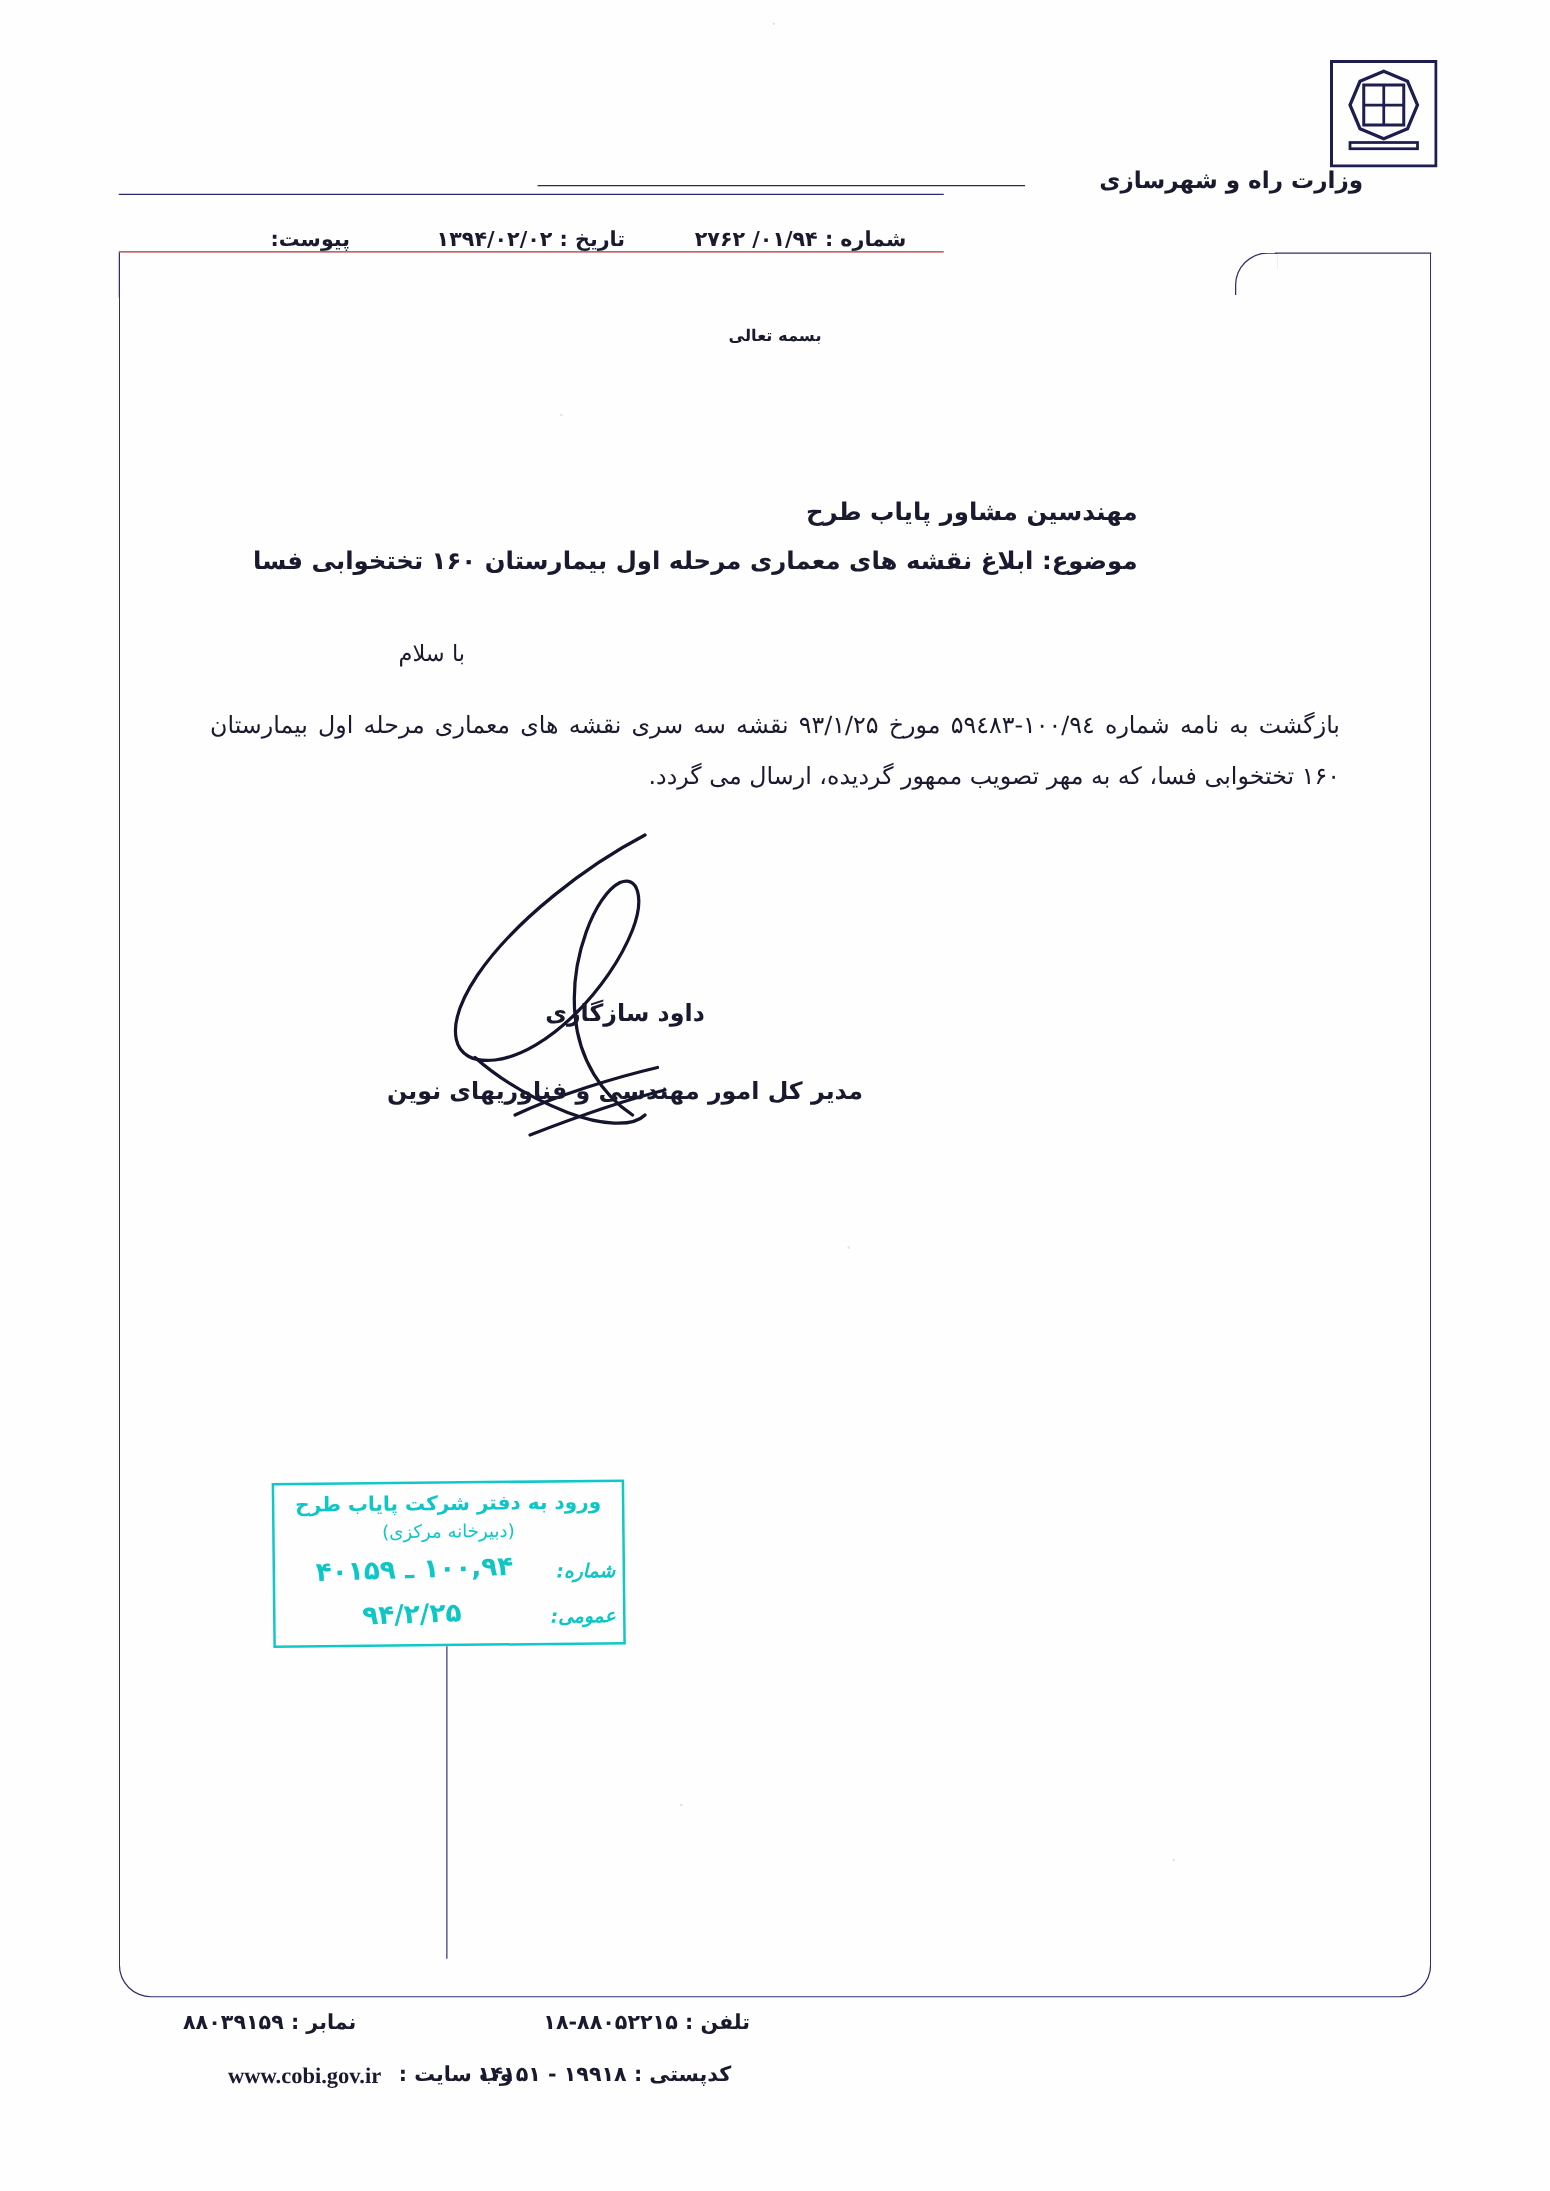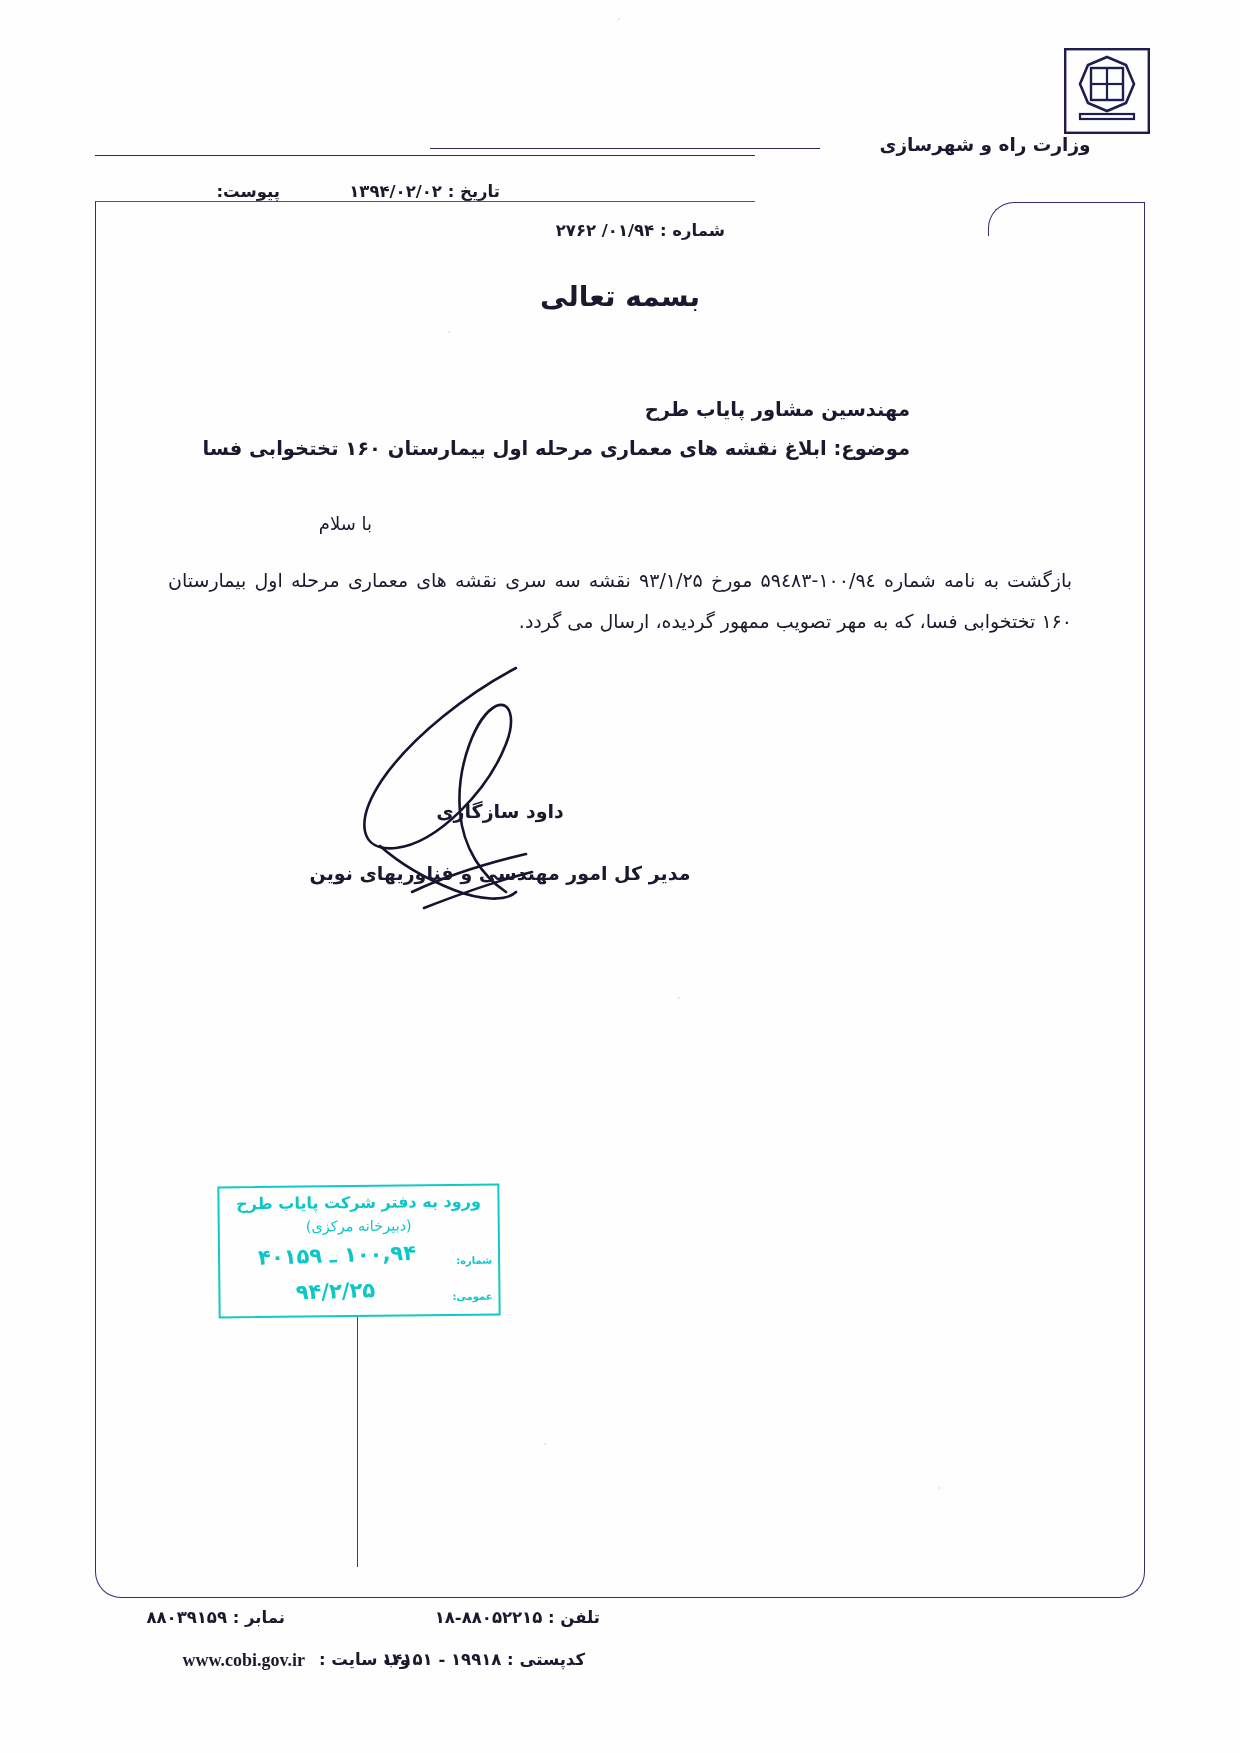--- a/index.html
+++ b/index.html
@@ -53,21 +53,21 @@
   }
 
   
   .meta {
     position: absolute;
     top: 182px;
     font-size: 16.5px;
     font-weight: bold;
     white-space: nowrap;
   }
-  .meta-no   { right: 515px; margin-top: 39px; }
+  .meta-no   { right: 515px; }
   .meta-date { right: 740px; }
   .meta-att  { right: 960px; }
 
   
   .hdr-rule2 {
     position: absolute;
     top: 155px; left: 95px;
     width: 660px; height: 0;
     border-top: 1.4px solid #2b2b6b;
   }
@@ -105,23 +105,23 @@
   .frame-vert-stub {
     position: absolute;
     top: 202px; left: 95px;
     width: 0; height: 36px;
     border-left: 1.3px solid #2f2f6e;
   }
 
   
   .besmeh {
     position: absolute;
-    top: 280px; right: 0; left: 0;
+    top: 262px; right: 0; left: 0;
     text-align: center;
-    font-size: 28px;
+    font-size: 13px;
     font-weight: bold;
   }
 
   .addressee {
     position: absolute;
     top: 398px; right: 330px;
     font-size: 19.5px;
     font-weight: bold;
   }
   .subject {
@@ -187,21 +187,21 @@
     position: absolute; top: 31px; right: 0; left: 0;
     text-align: center; font-size: 14.5px;
   }
   .stamp .row {
     position: absolute; right: 6px; left: 6px;
     font-size: 15px; font-weight: bold;
     display: flex; align-items: flex-end; gap: 8px;
   }
   .stamp .r1 { top: 56px; }
   .stamp .r2 { top: 92px; }
-  .stamp .lbl { font-size: 10px; flex: 0 0 auto; }
+  .stamp .lbl { font-size: 15px; flex: 0 0 auto; font-style: italic; }
   .stamp .val {
     flex: 1 1 auto; text-align: center;
     font-size: 21px; letter-spacing: 1px;
     transform: rotate(-1.2deg);
   }
   .stamp-tail {
     position: absolute;
     top: 1317px; right: 882px;
     width: 0; height: 250px;
     border-left: 1.1px solid #3a3a8a;

